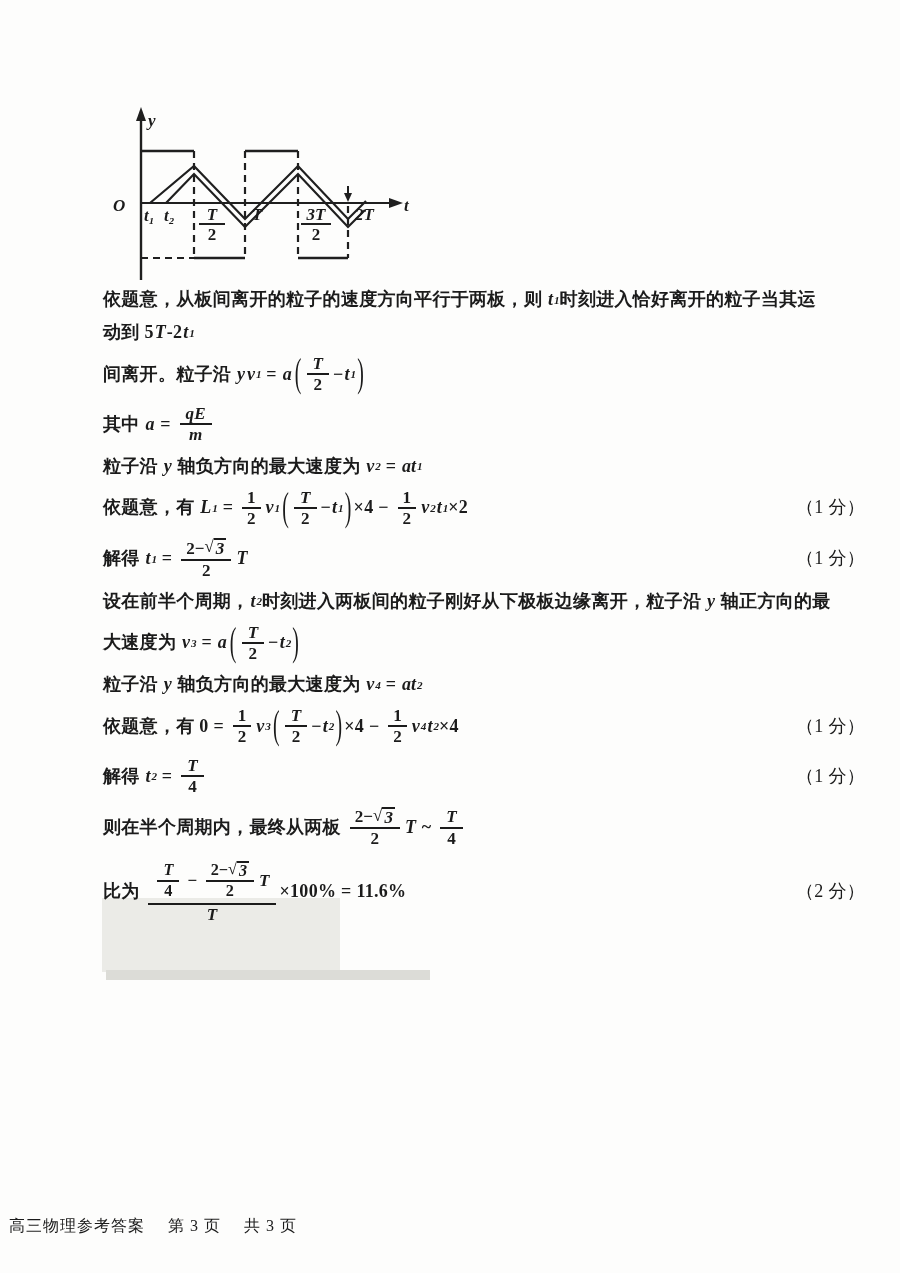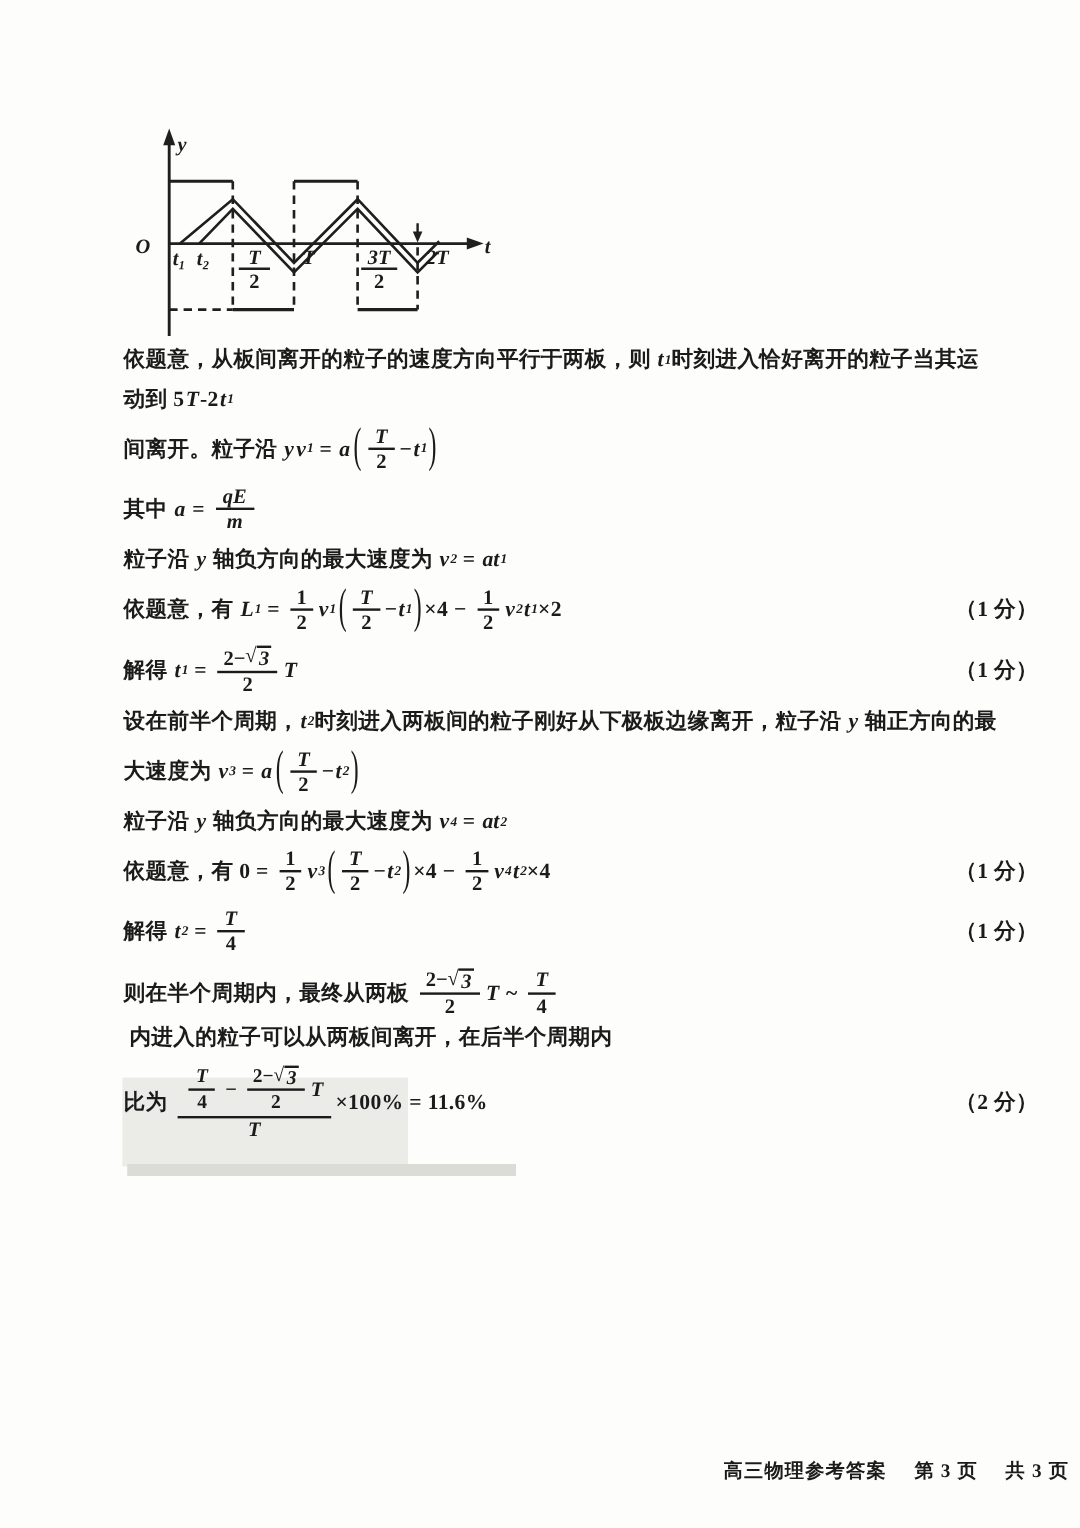--- a/index.html
+++ b/index.html
@@ -25,21 +25,21 @@
   
   .content{position:absolute;left:103px;top:286px;width:762px;z-index:2;}
   .line{
     display:flex;justify-content:space-between;align-items:center;
     margin:0 0 6px 0;
     font-size:18px;font-weight:700;line-height:1.5;
     letter-spacing:.3px;
     color:var(--ink);
   }
   .line .lc{display:inline-flex;align-items:center;flex-wrap:wrap;}
-  .line .score{white-space:nowrap;margin-left:14px;font-weight:700;}
+  .line .score{white-space:nowrap;margin-left:14px;font-weight:400;}
   .tx{white-space:pre-wrap;}
   .iv{font-style:italic;font-weight:700;padding:0 1px;letter-spacing:0;}
   sub.sb{font-size:.62em;font-style:italic;font-weight:700;line-height:0;letter-spacing:0;}
   .frac{
     display:inline-flex;flex-direction:column;align-items:center;
     vertical-align:middle;margin:2px 4px;line-height:1.12;font-size:.95em;letter-spacing:0;
   }
   .fn{padding:0 5px;border-bottom:2px solid var(--ink);display:inline-flex;align-items:center;}
   .fd{padding:0 5px;display:inline-flex;align-items:center;}
   .pg{display:inline-flex;align-items:center;margin:0 1px;}
@@ -51,21 +51,21 @@
   
   .artifact{
     position:absolute;left:102px;top:898px;width:238px;height:74px;
     background:var(--artifact);z-index:1;
   }
   .artifact .strip{position:absolute;left:4px;right:-90px;bottom:-8px;height:10px;background:#dcdcd7;}
 
   
   .footer{
     position:absolute;left:0;right:0;top:1216px;
-    text-align:right;font-size:16px;font-weight:700;color:var(--ink);
+    text-align:left;font-size:16px;font-weight:400;color:var(--ink);
     letter-spacing:1px;
   }
   .footer span{margin:0 9px;}
 </style>
 </head>
 <body>
 
 <div class="page">
 
   <div class="figure">
@@ -376,21 +376,20 @@
           <span class="iv">T</span>
           <span class="tx"> ~ </span>
           <span class="frac">
             <span class="fn">
               <span class="iv">T</span>
             </span>
             <span class="fd">
               <span class="tx">4</span>
             </span>
           </span>
-          <span class="tx"> 内进入的粒子可以从两板间离开，在后半个周期内</span>
         </span>
       </div>
       <div class="line">
         <span class="lc">
           <span class="tx">比为 </span>
           <span class="frac">
             <span class="fn">
               <span class="frac">
                 <span class="fn">
                   <span class="iv">T</span>

